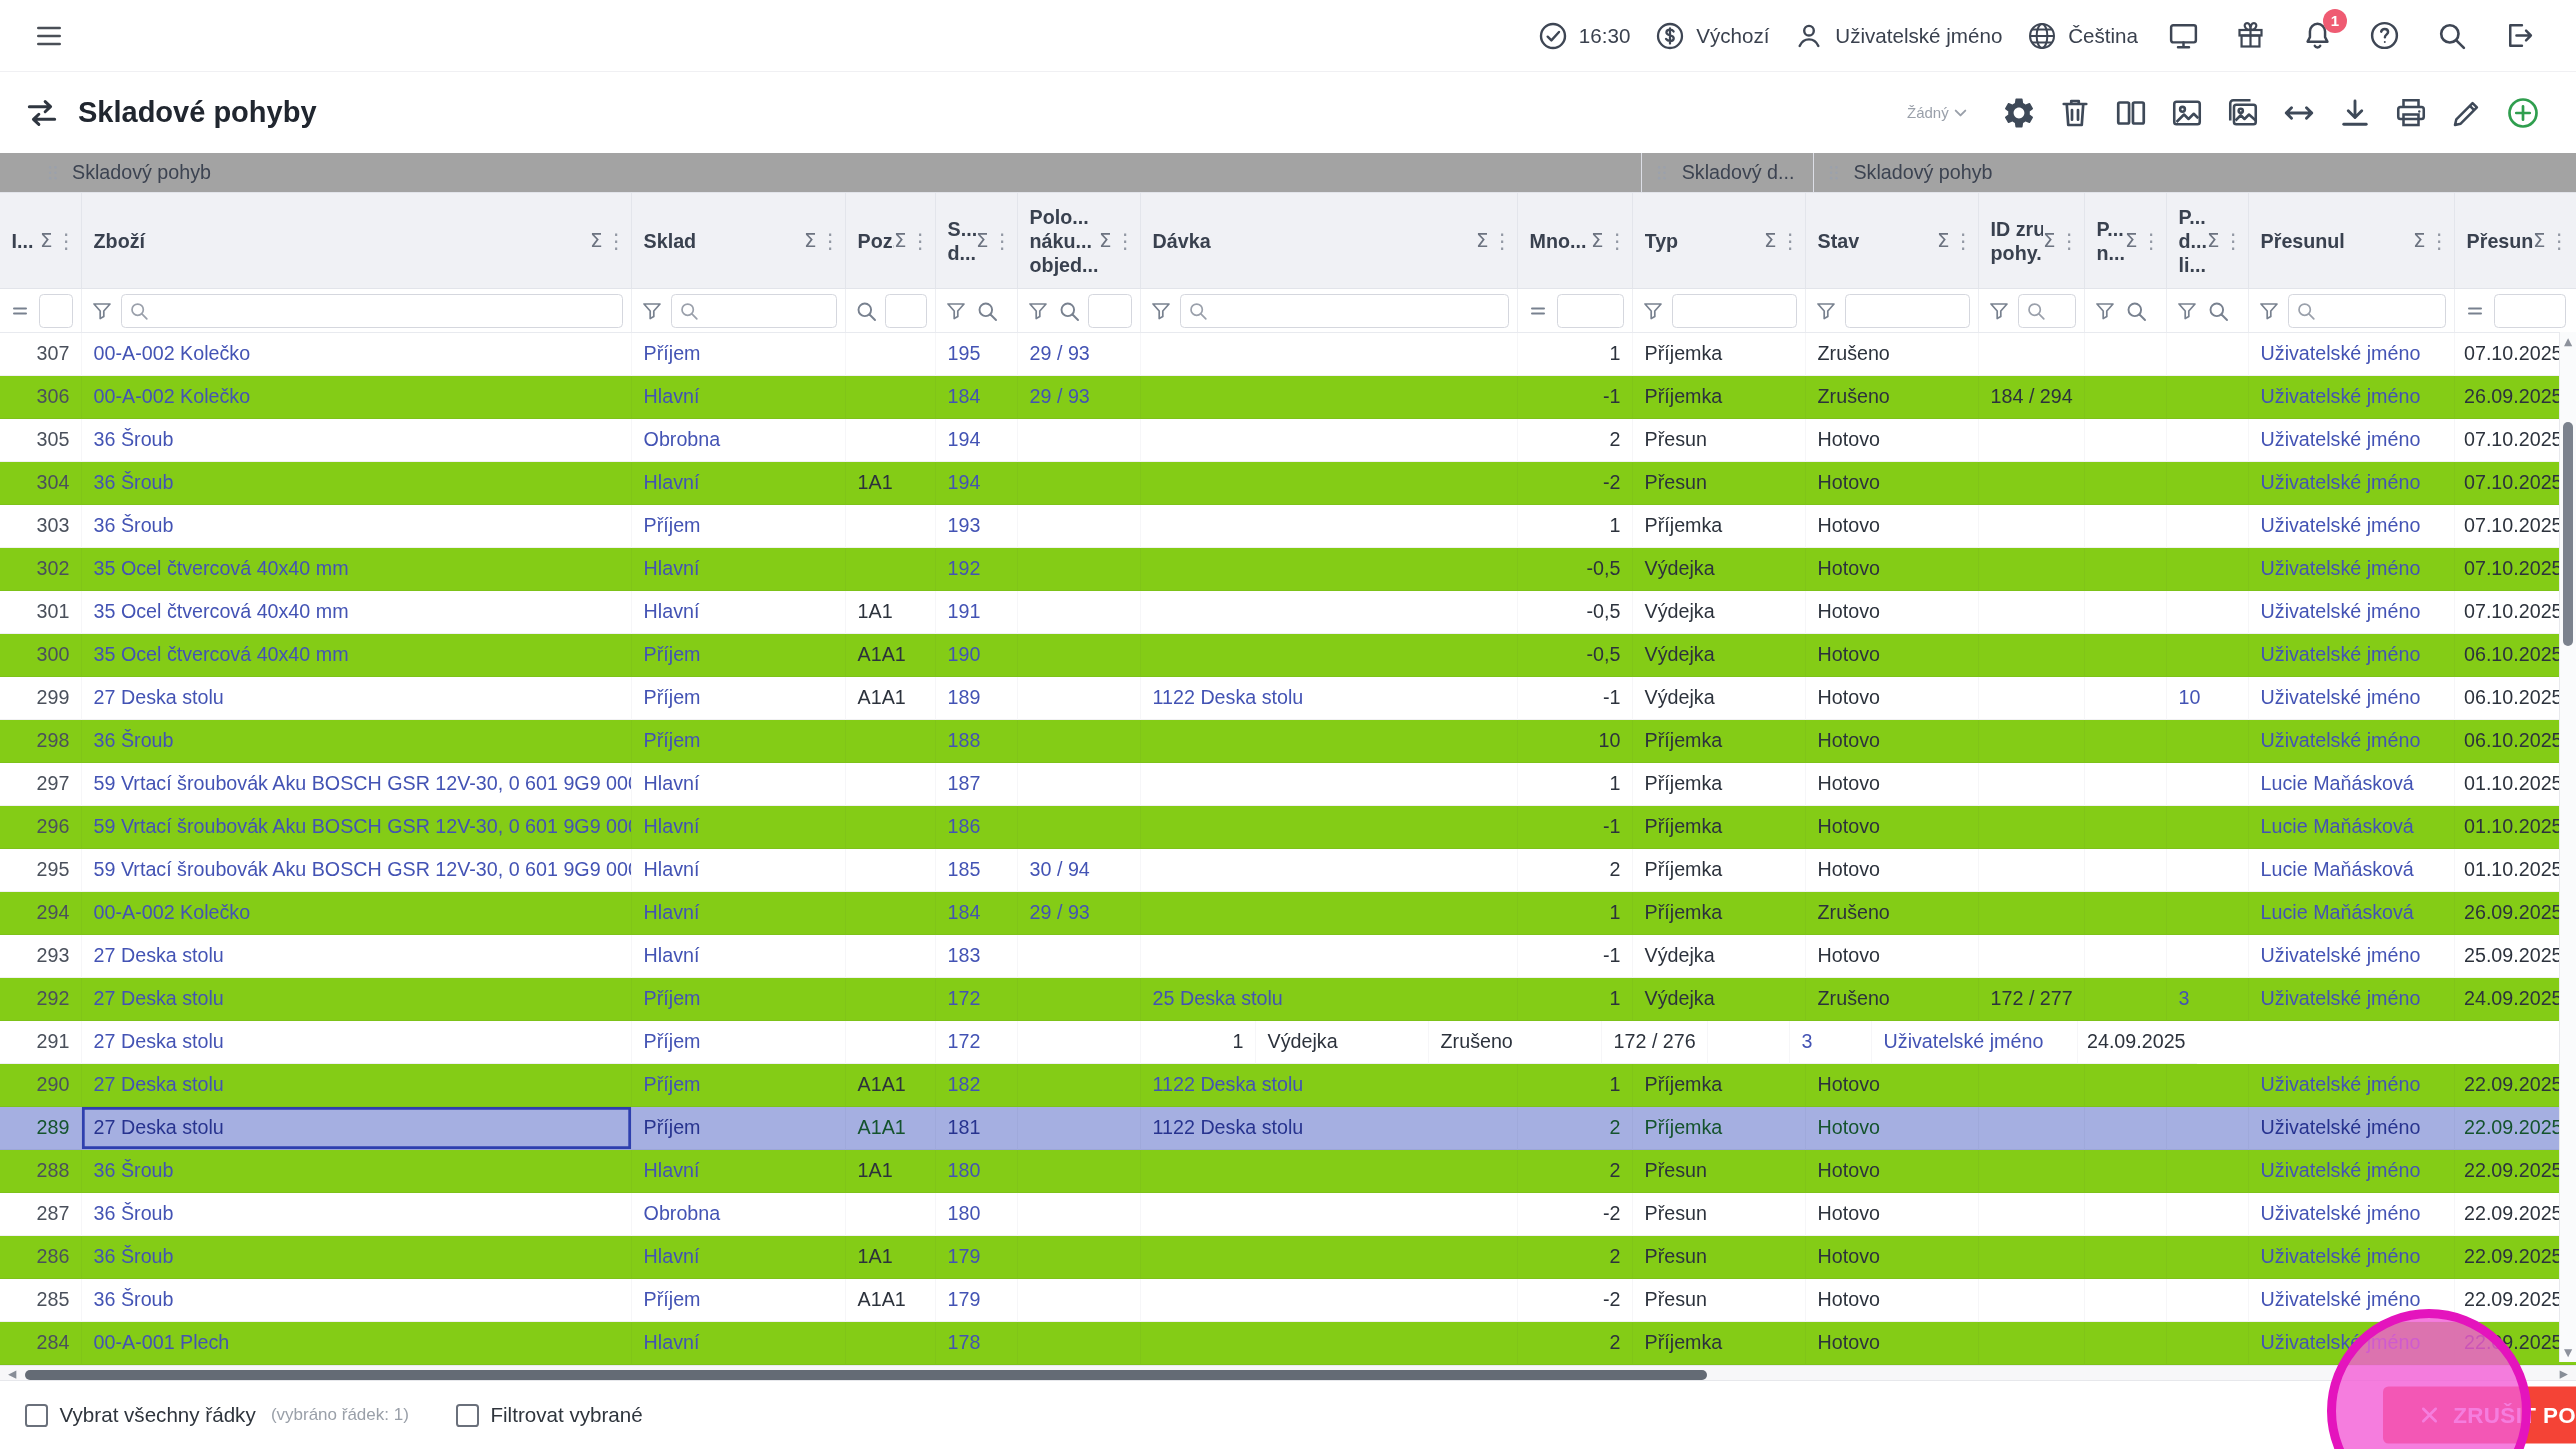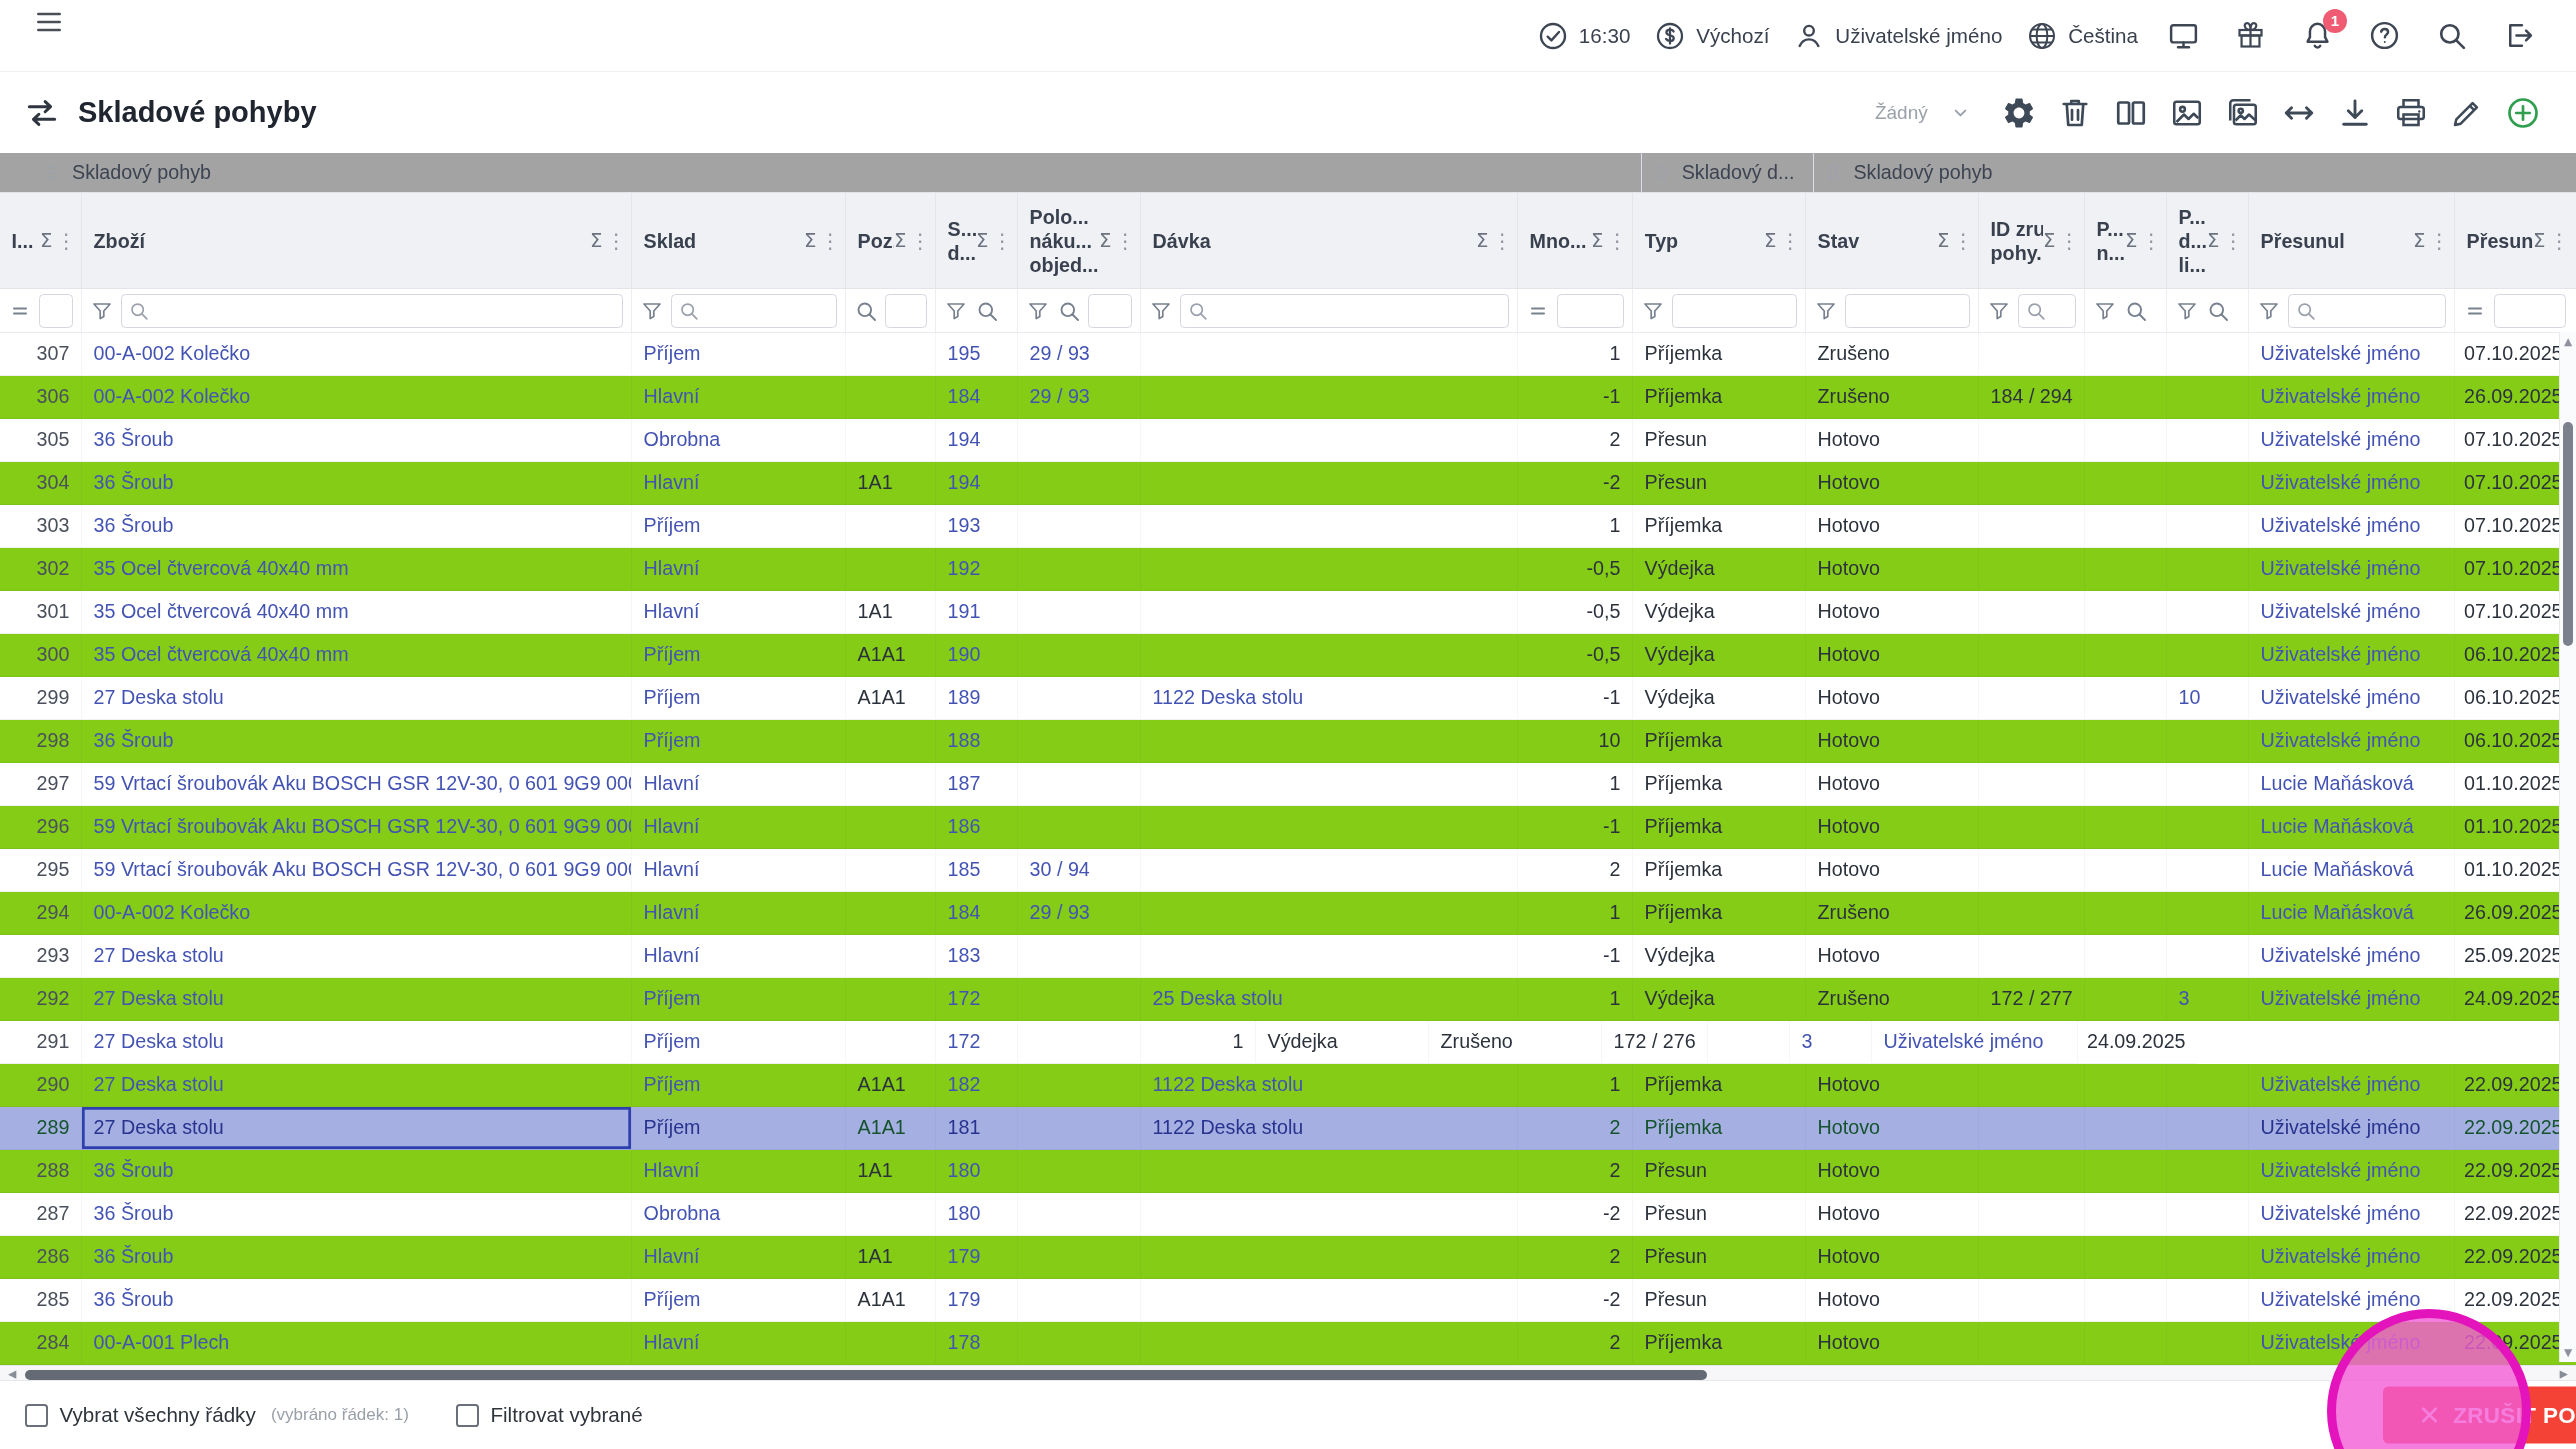--- a/index.html
+++ b/index.html
@@ -4,37 +4,37 @@
 <style>
   * { margin:0; padding:0; box-sizing:border-box; }
   html,body { width:2576px; height:1449px; overflow:hidden; background:#fff; }
   body { font-family:"Liberation Sans", sans-serif; }
   .page { position:relative; width:2576px; height:1449px; overflow:hidden; background:#fff; }
 
   .i { display:inline-flex; align-items:center; justify-content:center; }
   .i svg { width:100%; height:100%; display:block; }
 
   
-  .topbar { height:72px; display:flex; padding:0 36px 0 27px; background:#fff; border-bottom:0.9px solid #f0f0f3; }
+  .topbar { height:72px; display:flex; align-items:center; padding:0 36px 0 27px; background:#fff; border-bottom:0.9px solid #f0f0f3; }
   .iconbtn { width:43px; height:43px; border:none; background:transparent; display:flex; align-items:center; justify-content:center; color:#3e4654; padding:0; position:relative; cursor:pointer; }
   .iconbtn .i { width:33px; height:33px; }
   .menu-btn .i { width:32px; height:32px; color:#4a4f57; }
   .tb-right { margin-left:auto; display:flex; align-items:center; gap:24px; }
   .tb-item { display:flex; align-items:center; gap:9.8px; color:#3a414e; cursor:default; }
   .i.tbic { width:32px; height:32px; color:#3e4654; }
   .tb-text { font-size:20.6px; color:#3a414e; }
   .badge { position:absolute; top:-5.4px; right:-8px; min-width:24px; height:24px; border-radius:12.5px; background:#ef5b72; color:#fff; font-size:15px; font-weight:700; display:flex; align-items:center; justify-content:center; padding:0 4.5px; }
 
   
   .titlebar { height:81px; display:flex; align-items:center; padding:0 30px 0 23px; background:#fff; }
   .tt-left { display:flex; align-items:center; gap:17px; }
   .i.pageic { width:38px; height:38px; color:#2f3640; }
   .page-title { font-size:29px; font-weight:700; color:#20262f; }
   .tt-right { margin-left:auto; display:flex; align-items:center; gap:9px; }
-  .view-selector { display:flex; align-items:center; gap:21px; color:#9aa0aa; font-size:19px; margin-right:14.3px; cursor:pointer; }
+  .view-selector { display:flex; align-items:center; gap:0; color:#9aa0aa; font-size:15px; margin-right:14.3px; cursor:pointer; }
   .i.chev { width:23px; height:23px; color:#9aa0aa; }
   .toolbtn { width:47px; height:47px; display:flex; align-items:center; justify-content:center; background:none; border:none; color:#3e4958; padding:0; cursor:pointer; }
   .toolbtn .i { width:36px; height:36px; }
   .toolbtn.green { color:#2f9e4e; }
 
   
   .grid { position:relative; width:2576px; background:#fff; }
   .group-row { height:40px; display:flex; background:#a3a3a3; border-bottom:0.9px solid #e2e4ea;padding-left:20px; }
   .gcell { display:flex; align-items:center; gap:9px; padding:0 9px; border-right:0.9px solid #dcdee6; }
   .g0 { width:1635px; padding-left:21.5px; }

